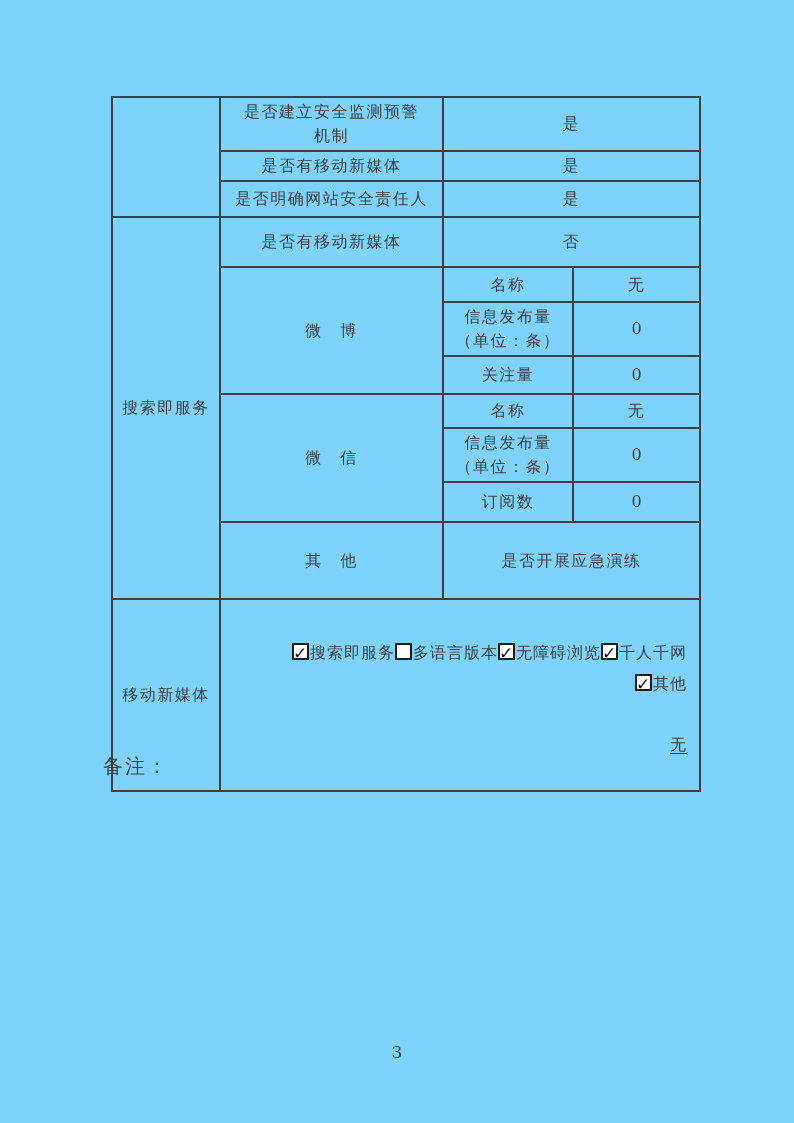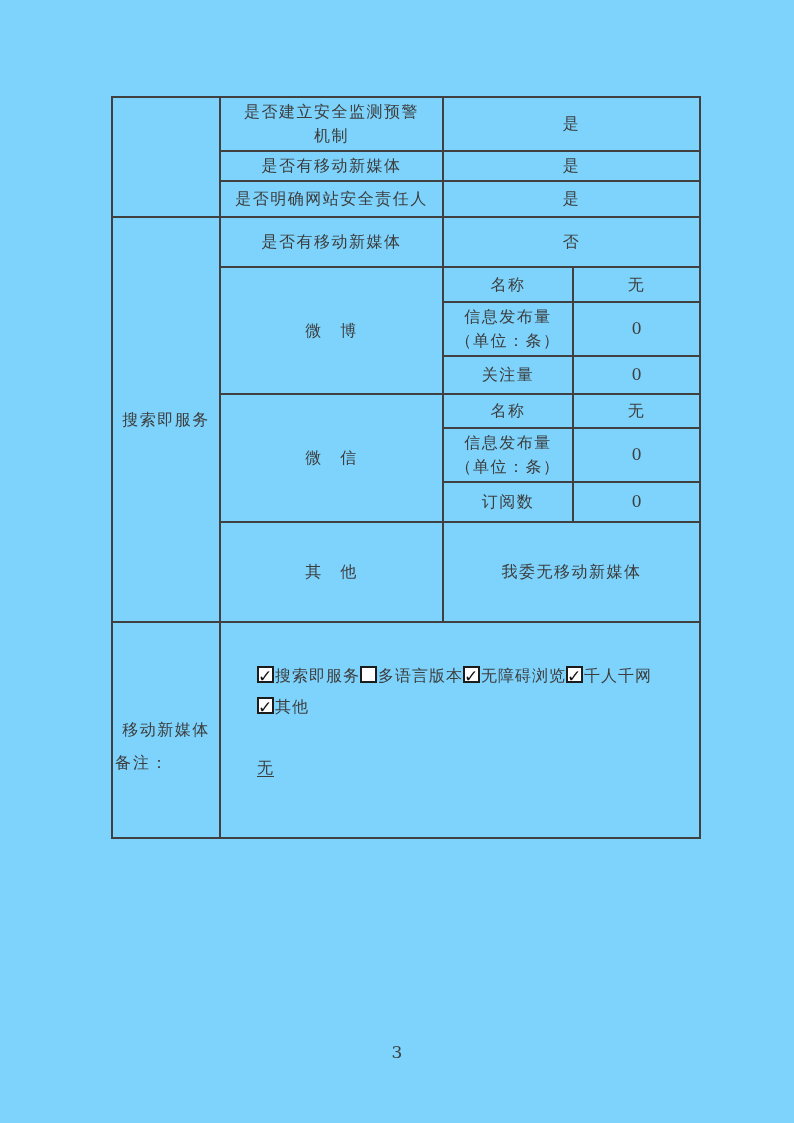--- a/index.html
+++ b/index.html
@@ -14,39 +14,39 @@
   }
   td{
     border:2px solid #404040;
     text-align:center;vertical-align:middle;
     font-size:16px;line-height:1.5;letter-spacing:1.5px;
     white-space:pre-line;padding:2px 4px;
     color:#3d3d3d;
   }
   td.num{letter-spacing:0;}
   td.innov{
-    text-align:left;vertical-align:middle;
-    padding:8px 12px 24px 36px;letter-spacing:1px;line-height:1.9;
+    text-align:right;vertical-align:middle;
+    padding:8px 12px 0 36px;letter-spacing:1px;line-height:1.9;
   }
   .cb-item{white-space:nowrap;}
   .cb{
     display:inline-block;width:13px;height:13px;border:2px solid #1c1c1c;
     position:relative;vertical-align:-2px;margin-right:1px;background:#fff;
   }
   .cb.checked::after{
     content:"✓";
     position:absolute;left:-1px;top:-8px;
     font-size:17px;font-weight:bold;color:#141414;
     font-family:"DejaVu Sans","Liberation Sans",sans-serif;
     letter-spacing:0;
   }
   .innov-other{text-decoration:underline;text-underline-offset:3px;}
   .remark{
-    position:absolute;left:115px;top:753px;
-    font-size:16px;letter-spacing:2px;color:#3d3d3d;
+    position:absolute;left:103px;top:753px;
+    font-size:20px;letter-spacing:2px;color:#3d3d3d;
   }
   .page-number{
     position:absolute;left:0;top:1042px;width:794px;
     text-align:center;font-size:17px;color:#3d3d3d;
   }
 </style>
 </head>
 <body>
 
 <div class="page">
@@ -103,23 +103,23 @@
       <tr style="height:53px">
         <td>信息发布量
 （单位：条）</td>
         <td class="num">0</td>
       </tr>
       <tr style="height:40px">
         <td>订阅数</td>
         <td class="num">0</td>
       </tr>
 
-      <tr style="height:100px">
+      <tr style="height:77px">
         <td>其　他</td>
-        <td colspan="2">我委无移动新媒体</td>
+        <td colspan="2">是否开展应急演练</td>
       </tr>
 
       <tr style="height:136px">
         <td>移动新媒体</td>
         <td colspan="3" class="innov">
           <div><span class="cb-item"><span class="cb checked"></span><span>搜索即服务</span></span><span class="cb-item"><span class="cb"></span><span>多语言版本</span></span><span class="cb-item"><span class="cb checked"></span><span>无障碍浏览</span></span><span class="cb-item"><span class="cb checked"></span><span>千人千网</span></span><span class="cb-item"><span class="cb checked"></span><span>其他</span></span></div>
           <div><span class="innov-other">无</span></div>
         </td>
       </tr>
     </tbody>

